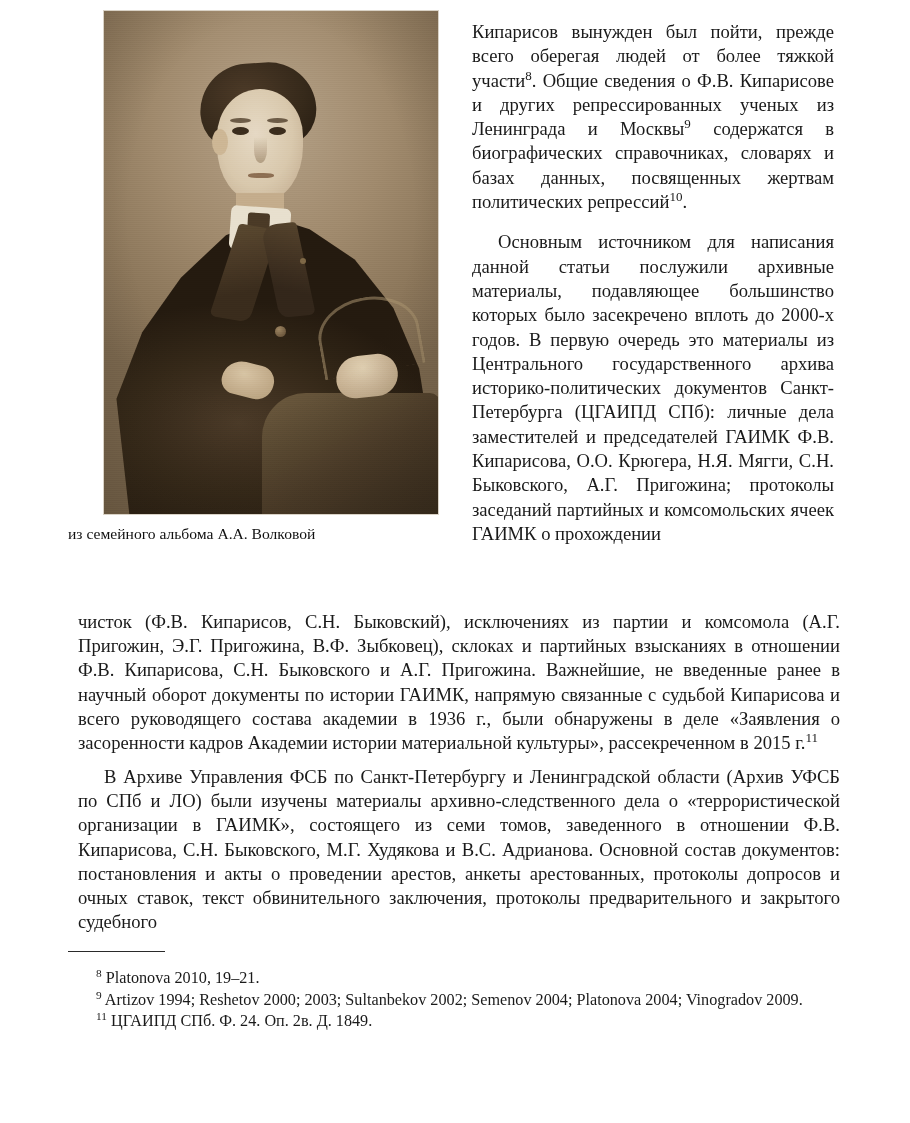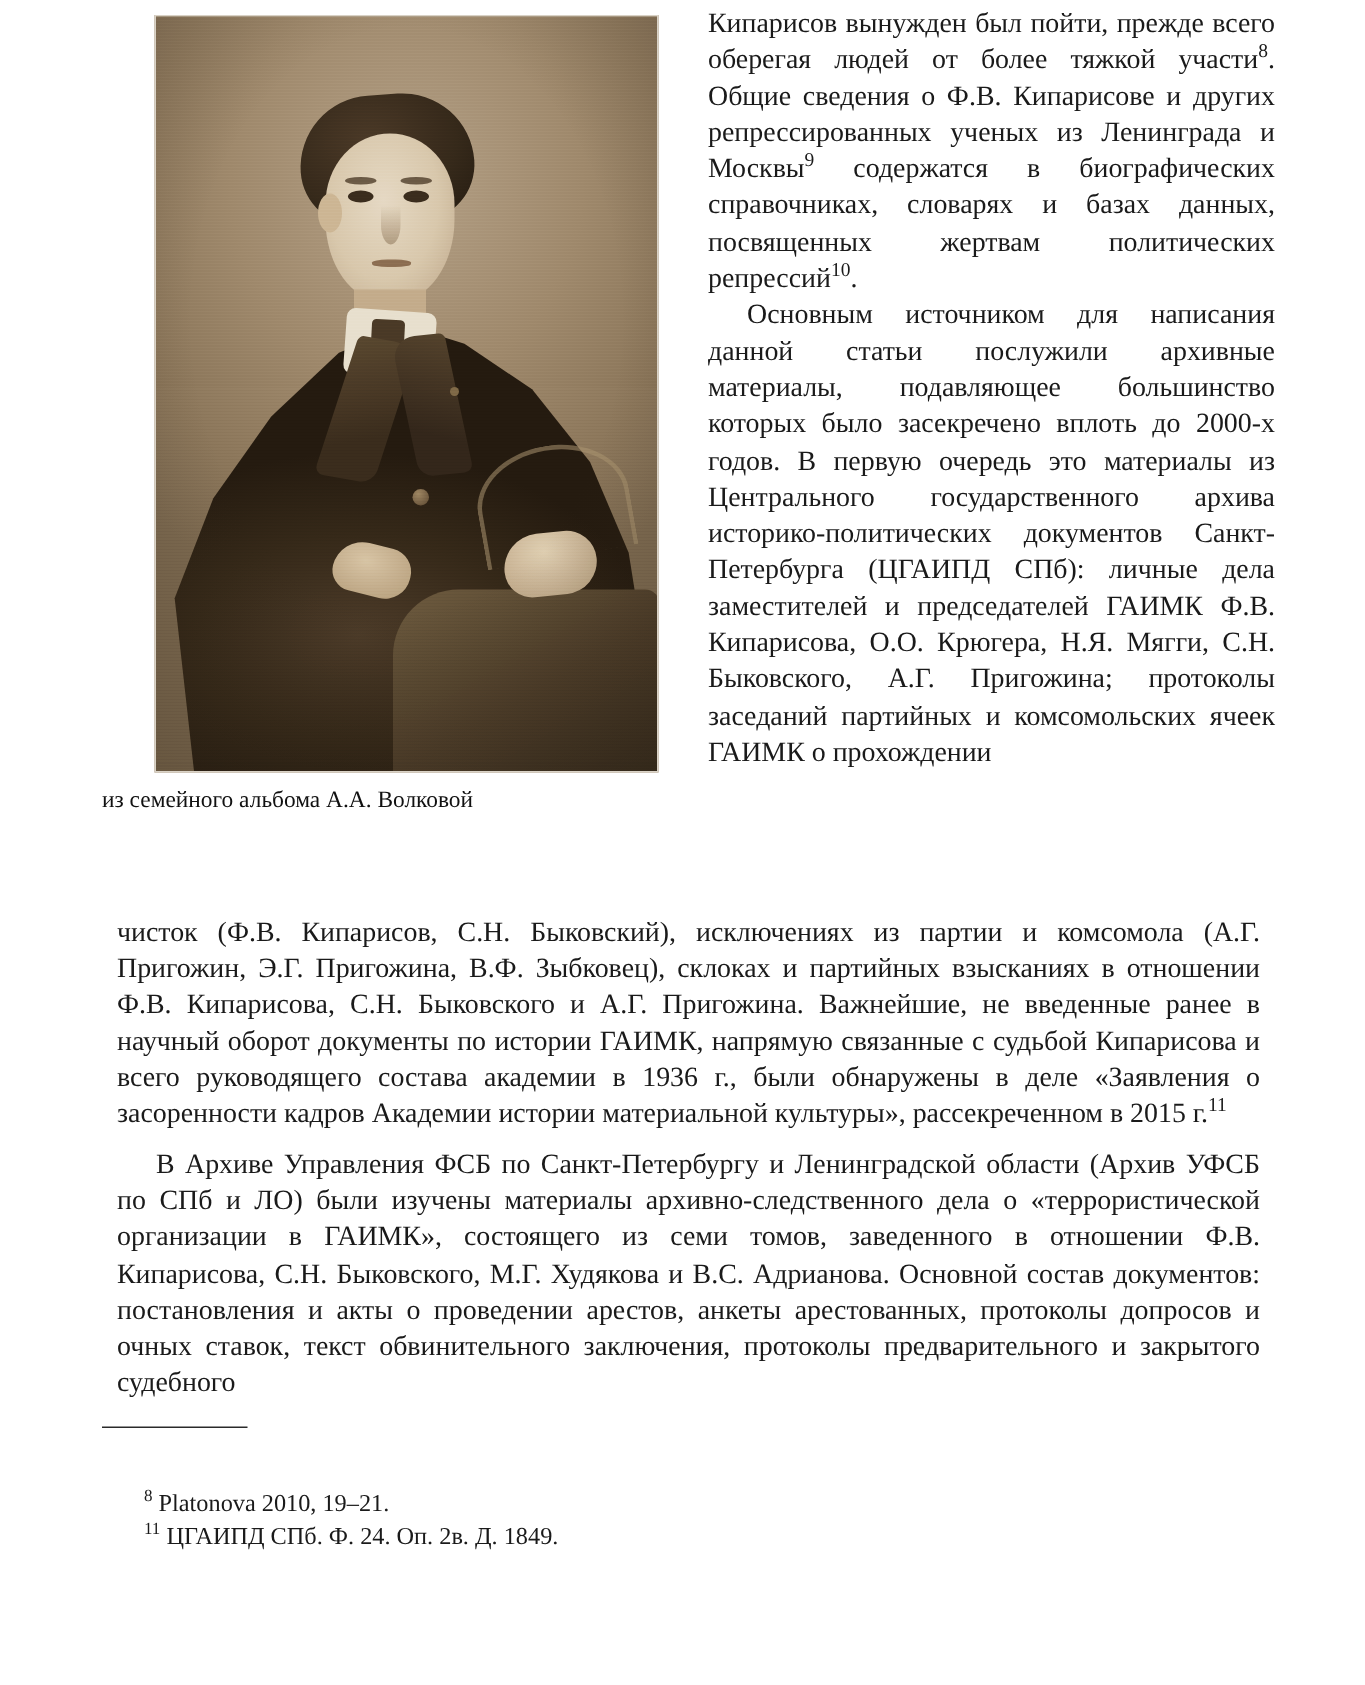--- a/index.html
+++ b/index.html
@@ -236,21 +236,21 @@
 
   
   .col-text {
     font-size: 18.6px;
     line-height: 1.307;
     text-align: justify;
     text-justify: inter-word;
     hyphens: manual;
   }
   .col-text p {
-    margin: 0;
+    margin: 16px;
     text-indent: 26px;
   }
   .col-text p.no-indent { text-indent: 0; }
 
   
   .body-text {
     position: absolute;
     left: 68px;
     top: 600px;
     width: 782px;
@@ -268,21 +268,21 @@
     position: absolute;
     left: 68px;
     top: 951px;
     width: 97px;
     height: 0;
     border-top: 1.6px solid #2a2a2a;
   }
   .footnotes {
     position: absolute;
     left: 68px;
-    top: 992px;
+    top: 968px;
     width: 782px;
     font-size: 16.2px;
     line-height: 1.335;
     text-align: justify;
   }
   .footnotes p {
     margin: 0;
     text-indent: 28px;
   }
 
@@ -344,16 +344,17 @@
 
   <div class="body-text">
     <p class="no-indent" style="text-indent:0"><span>чисток (Ф.В. Кипарисов, С.Н. Быковский), исключениях из партии и комсомола (А.Г. Пригожин, Э.Г. Пригожина, В.Ф. Зыбковец), склоках и партийных взысканиях в отношении Ф.В. Кипарисова, С.Н. Быковского и А.Г. Пригожина. Важнейшие, не введенные ранее в научный оборот документы по истории ГАИМК, напрямую связанные с судьбой Кипарисова и всего руководящего состава академии в 1936 г., были обнаружены в деле «Заявления о засоренности кадров Академии истории материальной культуры», рассекреченном в 2015 г.</span><sup class="fn-num">11</sup></p>
     <p>В Архиве Управления ФСБ по Санкт-Петербургу и Ленинградской области (Архив УФСБ по СПб и ЛО) были изучены материалы архивно-следственного дела о «террористической организации в ГАИМК», состоящего из семи томов, заведенного в отношении Ф.В. Кипарисова, С.Н. Быковского, М.Г. Худякова и В.С. Адрианова. Основной состав документов: постановления и акты о проведении арестов, анкеты арестованных, протоколы допросов и очных ставок, текст обвинительного заключения, протоколы предварительного и закрытого судебного</p>
   </div>
 
   <div class="footnote-rule"></div>
 
   <div class="footnotes">
     <p><sup class="fn-num">8</sup> <span>Platonova 2010, 19–21.</span></p>
+    <p><sup class="fn-num">9</sup> <span>Artizov 1994; Reshetov 2000; 2003; Sultanbekov 2002; Semenov 2004; Platonova 2004; Vinogradov 2009.</span></p>
     <p><sup class="fn-num">11</sup> <span>ЦГАИПД СПб. Ф. 24. Оп. 2в. Д. 1849.</span></p>
   </div>
 
 </div>
 
 </body></html>

